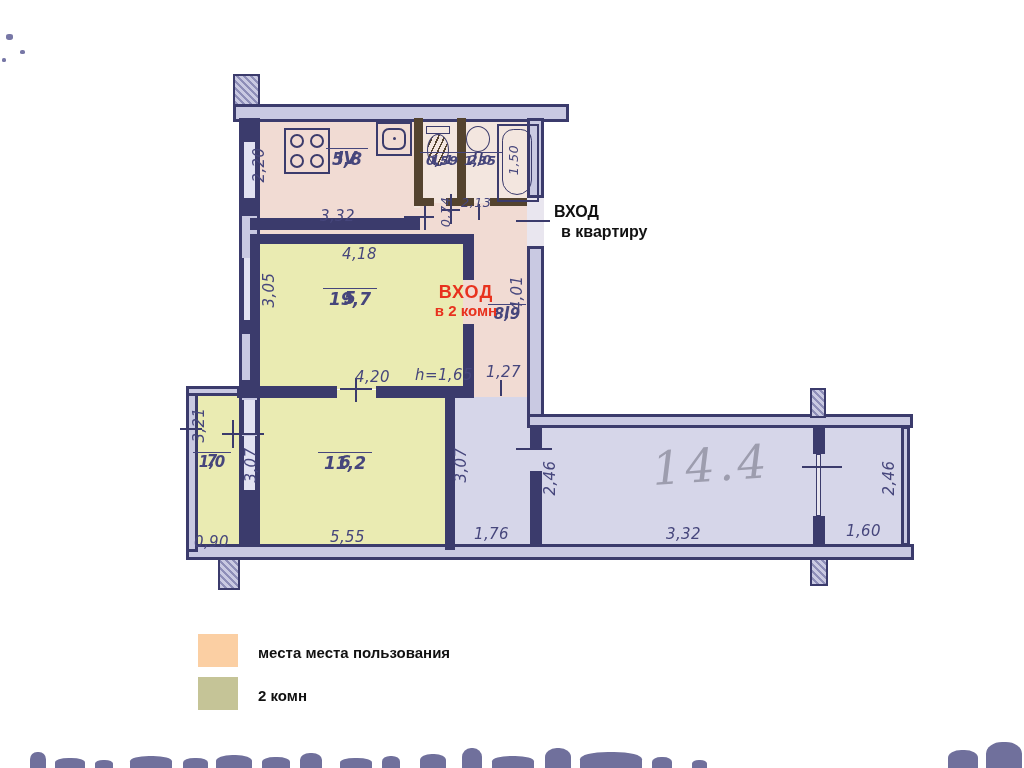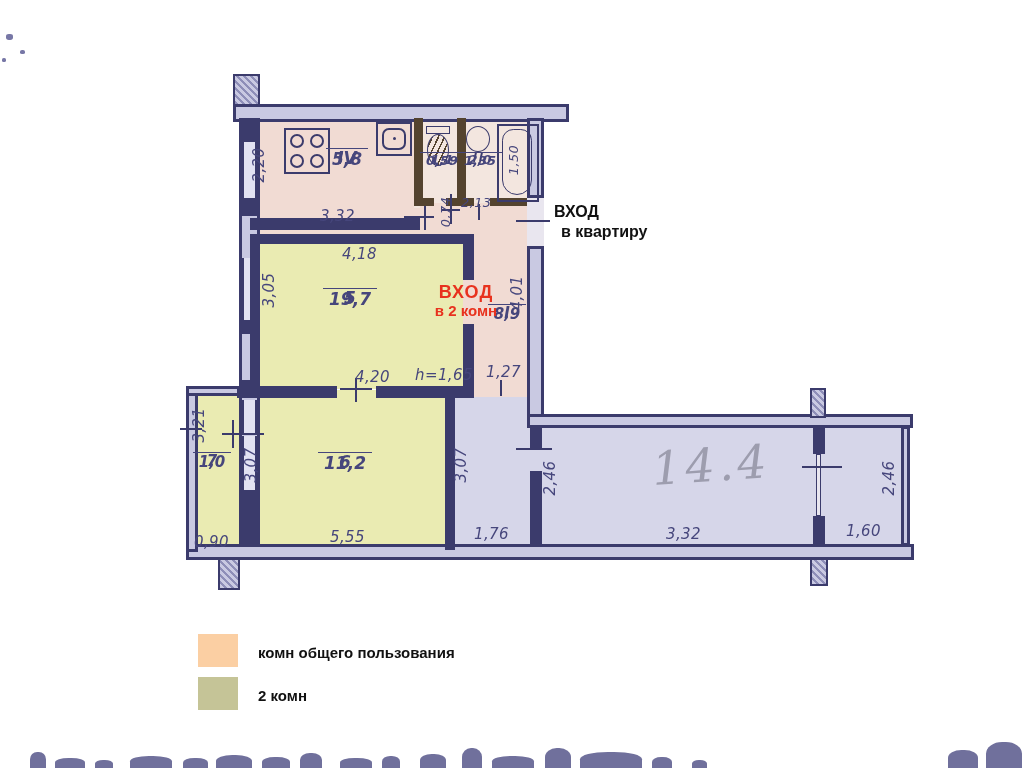--- a/index.html
+++ b/index.html
@@ -202,21 +202,21 @@
     <span style="position:static;display:block;">ВХОД</span>
     <span style="position:static;display:block;margin-left:7px;">в квартиру</span>
   </div>
   <div class="entrance-red" style="left:420px;top:283px;width:92px;">
     <span class="big" style="position:static;display:block;">ВХОД</span>
     <span style="position:static;display:block;">в 2 комн</span>
   </div>
   <div class="pencil" style="left:652px;top:442px;">14.4</div>
 
   <div class="swatch" style="left:198px;top:634px;background:#fbcfa3;"></div>
-  <div class="legend-label" style="left:258px;top:645px;">комн общего пользования</div>
+  <div class="legend-label" style="left:258px;top:645px;">места места пользования</div>
   <div class="swatch" style="left:198px;top:677px;background:#c5c497;"></div>
   <div class="legend-label" style="left:258px;top:688px;">2 комн</div>
 
   <div class="speck" style="left:6px;top:34px;width:7px;height:6px;"></div>
   <div class="speck" style="left:20px;top:50px;width:5px;height:4px;"></div>
   <div class="speck" style="left:2px;top:58px;width:4px;height:4px;"></div>
   <div class="artifact" style="left:30px;top:752px;width:16px;height:16px;"></div>
   <div class="artifact" style="left:55px;top:758px;width:30px;height:10px;"></div>
   <div class="artifact" style="left:95px;top:760px;width:18px;height:8px;"></div>
   <div class="artifact" style="left:130px;top:756px;width:42px;height:12px;"></div>

